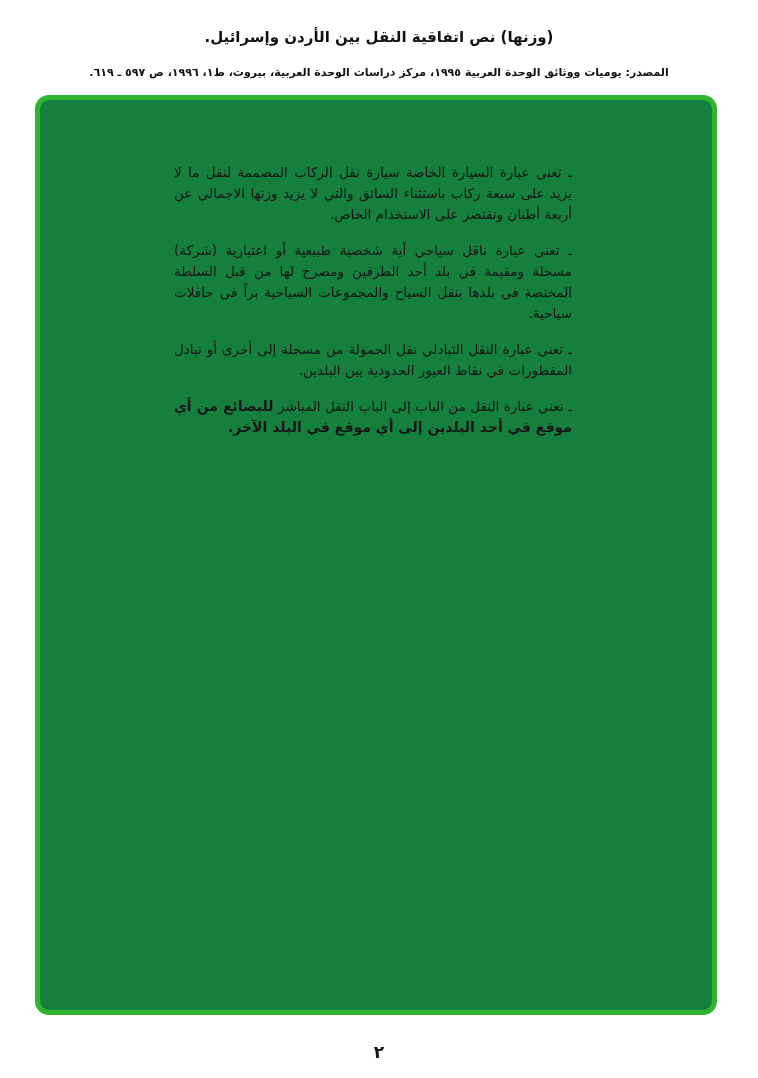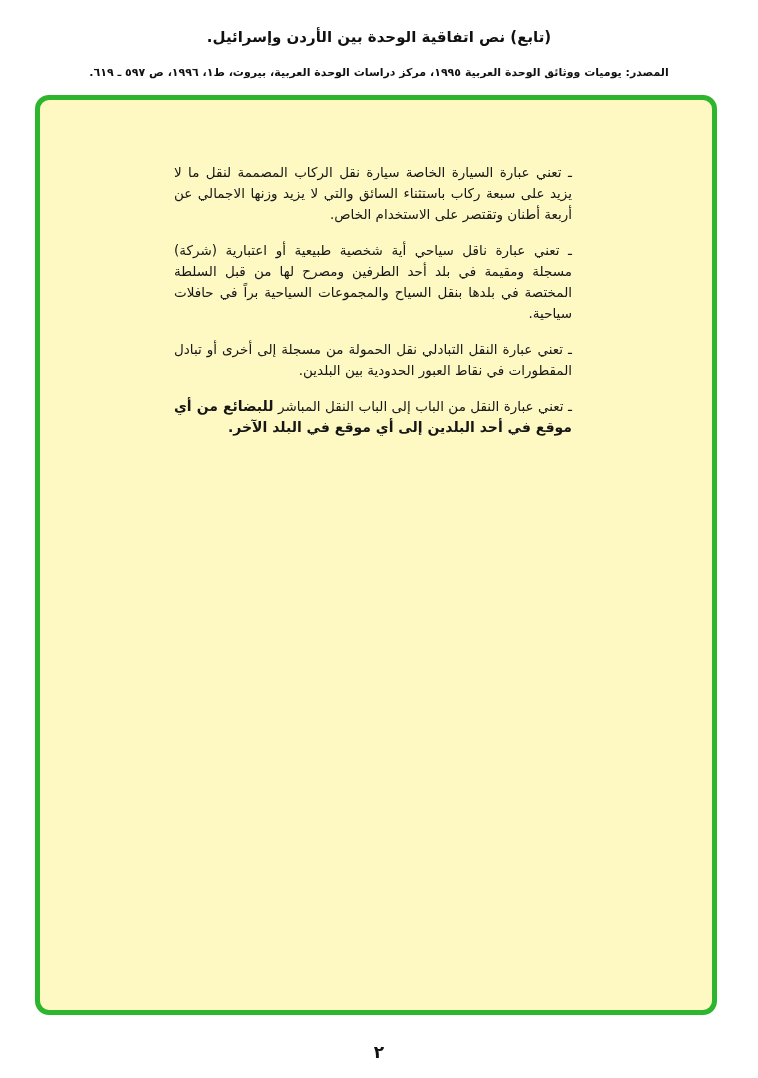--- a/index.html
+++ b/index.html
@@ -39,21 +39,21 @@
     font-weight: bold;
   }
   .content-frame {
     position: absolute;
     left: 35px;
     top: 95px;
     width: 682px;
     height: 920px;
     border: 5px solid #2db52d;
     border-radius: 14px;
-    background: #fef9c3;
+    background: #15803d;
     box-sizing: border-box;
   }
   .text-column {
     position: absolute;
     top: 62px;
     right: 140px;
     width: 398px;
     direction: rtl;
     text-align: justify;
     font-size: 13.5px;
@@ -80,21 +80,21 @@
     font-weight: bold;
     color: #111111;
   }
 </style>
 </head>
 <body>
 
 <div class="sheet">
 
   <header class="doc-header">
-    <div class="doc-title">(تابع) نص اتفاقية الوحدة بين الأردن وإسرائيل.</div>
+    <div class="doc-title">(وزنها) نص اتفاقية النقل بين الأردن وإسرائيل.</div>
     <div class="doc-source">المصدر: يوميات ووثائق الوحدة العربية ١٩٩٥، مركز دراسات الوحدة العربية، بيروت، ط١، ١٩٩٦، ص ٥٩٧ ـ ٦١٩.</div>
   </header>
 
   <div class="content-frame" style="border-color: rgb(45, 181, 45);">
     <div class="text-column">
       <p>ـ تعني عبارة السيارة الخاصة سيارة نقل الركاب المصممة لنقل ما لا يزيد على سبعة ركاب باستثناء السائق والتي لا يزيد وزنها الاجمالي عن أربعة أطنان وتقتصر على الاستخدام الخاص.</p>
       <p>ـ تعني عبارة ناقل سياحي أية شخصية طبيعية أو اعتبارية (شركة) مسجلة ومقيمة في بلد أحد الطرفين ومصرح لها من قبل السلطة المختصة في بلدها بنقل السياح والمجموعات السياحية براً في حافلات سياحية.</p>
       <p>ـ تعني عبارة النقل التبادلي نقل الحمولة من مسجلة إلى أخرى أو تبادل المقطورات في نقاط العبور الحدودية بين البلدين.</p>
       <p>
         <span>ـ تعني عبارة النقل من الباب إلى الباب النقل المباشر </span>

